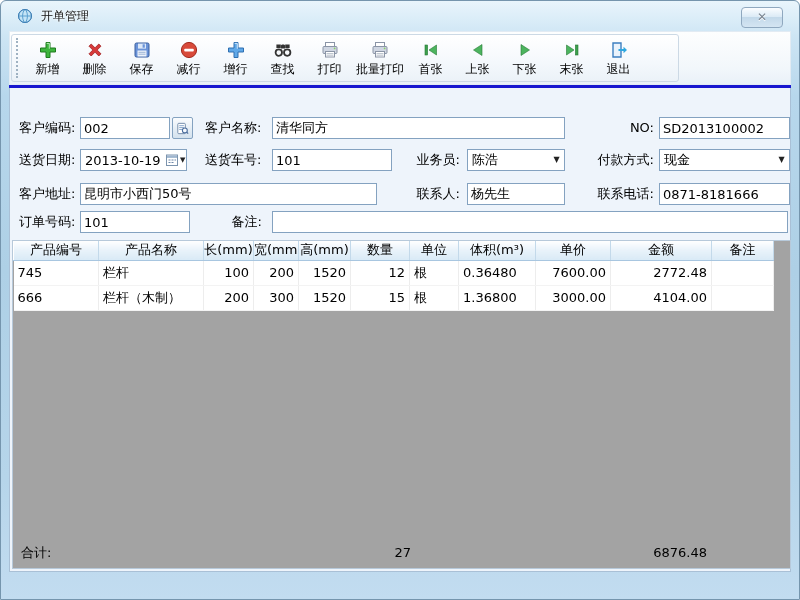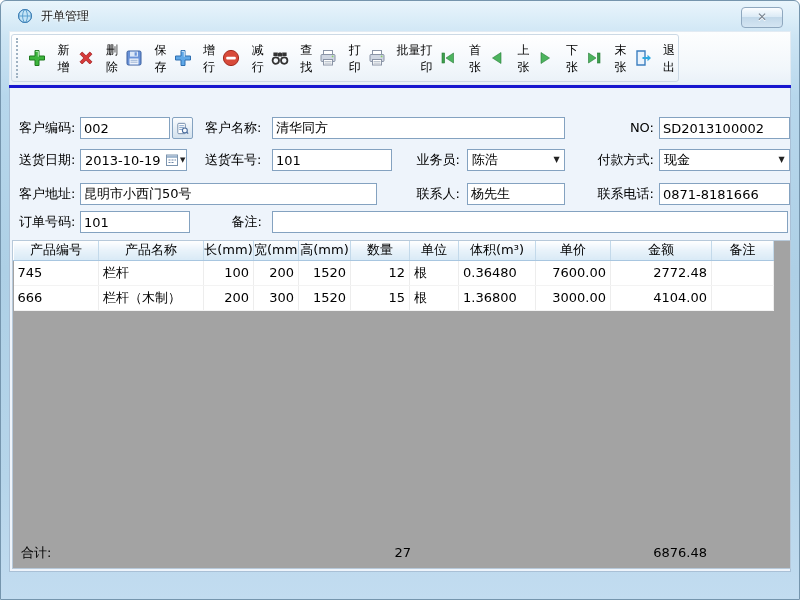--- a/index.html
+++ b/index.html
@@ -25,21 +25,21 @@
   
   .toolbar-strip { position:absolute; left:8px; right:8px; top:30px; height:54px;
     background:linear-gradient(180deg,#fdfefe 0%,#f2f7fb 70%,#e9f1f8 100%);
     border:1px solid #e2ebf3; }
   .toolbar-blue-line { position:absolute; left:8px; right:8px; top:84px; height:3px; background:#1717cf; }
   .tb-panel { position:absolute; left:1px; top:2px; height:48px; width:668px;
     display:flex; align-items:center;
     background:linear-gradient(180deg,#ffffff 0%,#f4f8fc 60%,#ebf2f8 100%);
     border:1px solid #ccd9e5; border-radius:3px; }
   .tb-grip { width:3px; height:40px; margin:0 5px 0 4px; border-left:2px dotted #9fb2c2; }
-  .tb-btn { display:flex; flex-direction:row; align-items:center; justify-content:center;
+  .tb-btn { display:flex; flex-direction:column; align-items:center; justify-content:center;
     min-width:47px; height:46px; padding:1px 3px 0 3px; background:transparent; border:none;
     font-family:inherit; font-size:12px; color:#000; cursor:pointer;text-align:right; }
   .tb-btn .ico { width:20px; height:20px; margin-bottom:1px; }
   .tb-btn .ico svg { width:20px; height:20px; display:block; }
 
   
   .form-area { position:absolute; left:8px; right:8px; top:87px; bottom:27px;
     background:#eef4fb; border:1px solid #a9c0d6; border-top:none; }
   .fld-label { position:absolute; height:22px; line-height:22px; white-space:nowrap; }
   .t-right { text-align:right; }
@@ -122,34 +122,34 @@
               <rect x="10.6" y="4.3" width="2.2" height="3.4" fill="#6a93d8"></rect>
               <rect x="5.5" y="10.5" width="9" height="6" fill="#eef3fb"></rect>
               <path d="M6.5 12.3h7M6.5 14.2h7" stroke="#9db4d6"></path>
             </svg>
           </span>
           <span>保存</span>
         </button>
         <button class="tb-btn">
           <span class="ico">
             <svg viewBox="0 0 20 20">
+              <circle cx="10" cy="10" r="7.6" fill="#d84a3a" stroke="#a22a1e"></circle>
+              <rect x="5.2" y="8.7" width="9.6" height="2.7" rx="1" fill="#fff"></rect>
+            </svg>
+          </span>
+          <span>减行</span>
+        </button>
+        <button class="tb-btn">
+          <span class="ico">
+            <svg viewBox="0 0 20 20">
               <path d="M8 2.5h4v5.5h5.5v4H12v5.5H8V12H2.5V8H8z" fill="#5fa8e8" stroke="#2f6fb0"></path>
               <path d="M8.7 3.4h2.6v5.3" stroke="#cfe6fa" fill="none"></path>
             </svg>
           </span>
           <span>增行</span>
-        </button>
-        <button class="tb-btn">
-          <span class="ico">
-            <svg viewBox="0 0 20 20">
-              <circle cx="10" cy="10" r="7.6" fill="#d84a3a" stroke="#a22a1e"></circle>
-              <rect x="5.2" y="8.7" width="9.6" height="2.7" rx="1" fill="#fff"></rect>
-            </svg>
-          </span>
-          <span>减行</span>
         </button>
         <button class="tb-btn">
           <span class="ico">
             <svg viewBox="0 0 20 20">
               <rect x="3.4" y="4.5" width="4.4" height="3.5" fill="#333"></rect>
               <rect x="12.2" y="4.5" width="4.4" height="3.5" fill="#333"></rect>
               <path d="M8 5.5c0-1.4 4-1.4 4 0v3H8z" fill="#333"></path>
               <circle cx="5.8" cy="12.6" r="3.2" fill="none" stroke="#333" stroke-width="1.8"></circle>
               <circle cx="14.2" cy="12.6" r="3.2" fill="none" stroke="#333" stroke-width="1.8"></circle>
             </svg>

